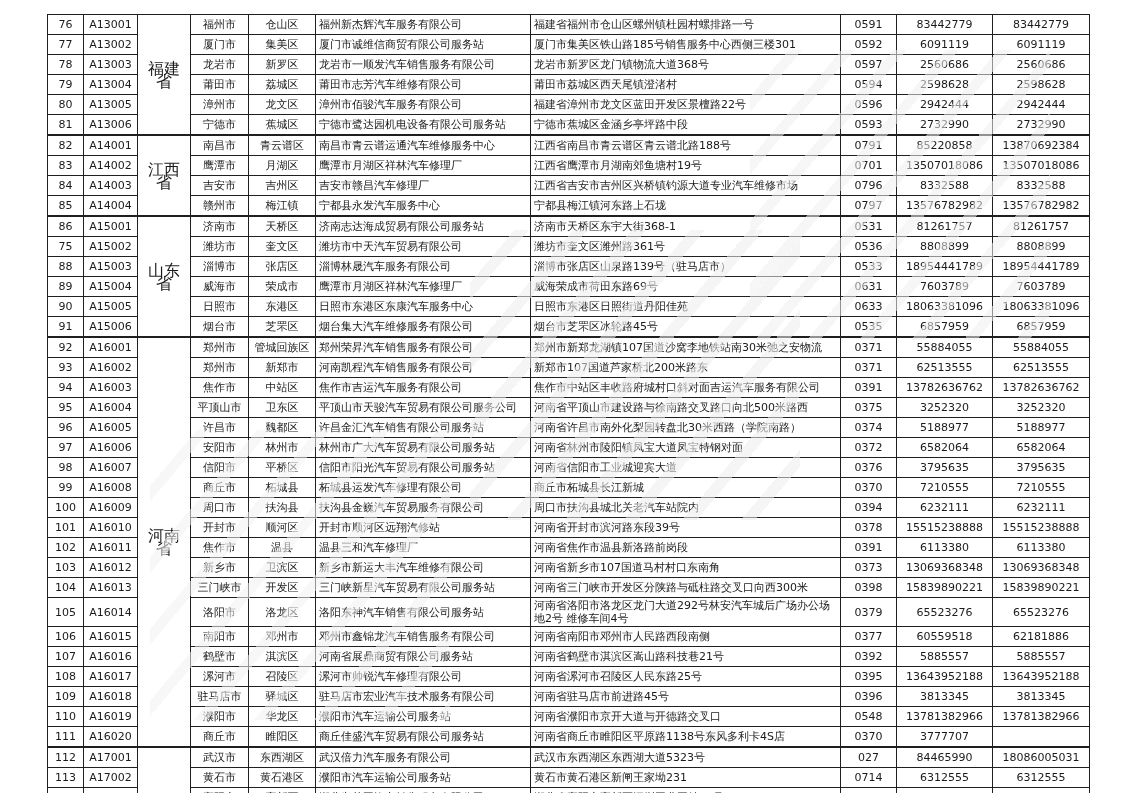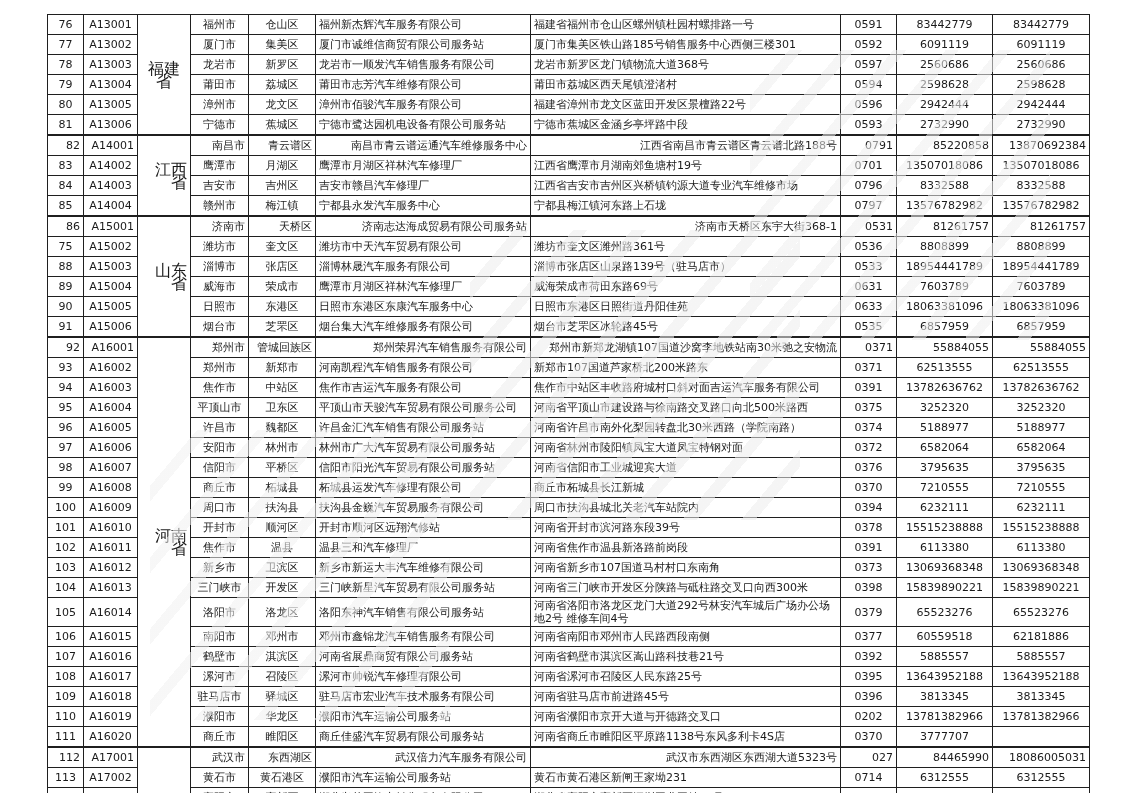--- a/index.html
+++ b/index.html
@@ -14,21 +14,21 @@
     border:1px solid #1f1f1f;
     font-size:11px;line-height:13px;
     height:17px;
     padding:1px 3px;
     text-align:center;
     vertical-align:middle;
     overflow:hidden;
     word-break:break-all;
   }
   td.left{text-align:left;}
-  tr.group-start td{border-top-width:2px;text-align:right;}
+  tr.group-start td{border-top-width:2px;}
   td.province{font-size:16px;}
   td.province.bottom-anchor{vertical-align:bottom;border-bottom:none;}
   
   .wm{position:absolute;pointer-events:none;z-index:5;opacity:.55;}
   .wm-a{left:470px;top:230px;width:330px;height:290px;
     background:repeating-linear-gradient(130deg,transparent 0 34px,#ededed 34px 45px);}
   .wm-b{left:750px;top:50px;width:300px;height:290px;
     background:repeating-linear-gradient(130deg,transparent 0 30px,#efefef 30px 40px);}
   .wm-c{left:150px;top:430px;width:300px;height:290px;
     background:repeating-linear-gradient(130deg,transparent 0 36px,#f1f1f1 36px 46px);}
@@ -433,21 +433,21 @@
           <td>3813345</td>
           <td>3813345</td>
         </tr>
         <tr>
           <td>110</td>
           <td>A16019</td>
           <td>濮阳市</td>
           <td>华龙区</td>
           <td class="left">濮阳市汽车运输公司服务站</td>
           <td class="left">河南省濮阳市京开大道与开德路交叉口</td>
-          <td>0202</td>
+          <td>0548</td>
           <td>13781382966</td>
           <td>13781382966</td>
         </tr>
         <tr>
           <td>111</td>
           <td>A16020</td>
           <td>商丘市</td>
           <td>睢阳区</td>
           <td class="left">商丘佳盛汽车贸易有限公司服务站</td>
           <td class="left">河南省商丘市睢阳区平原路1138号东风多利卡4S店</td>

